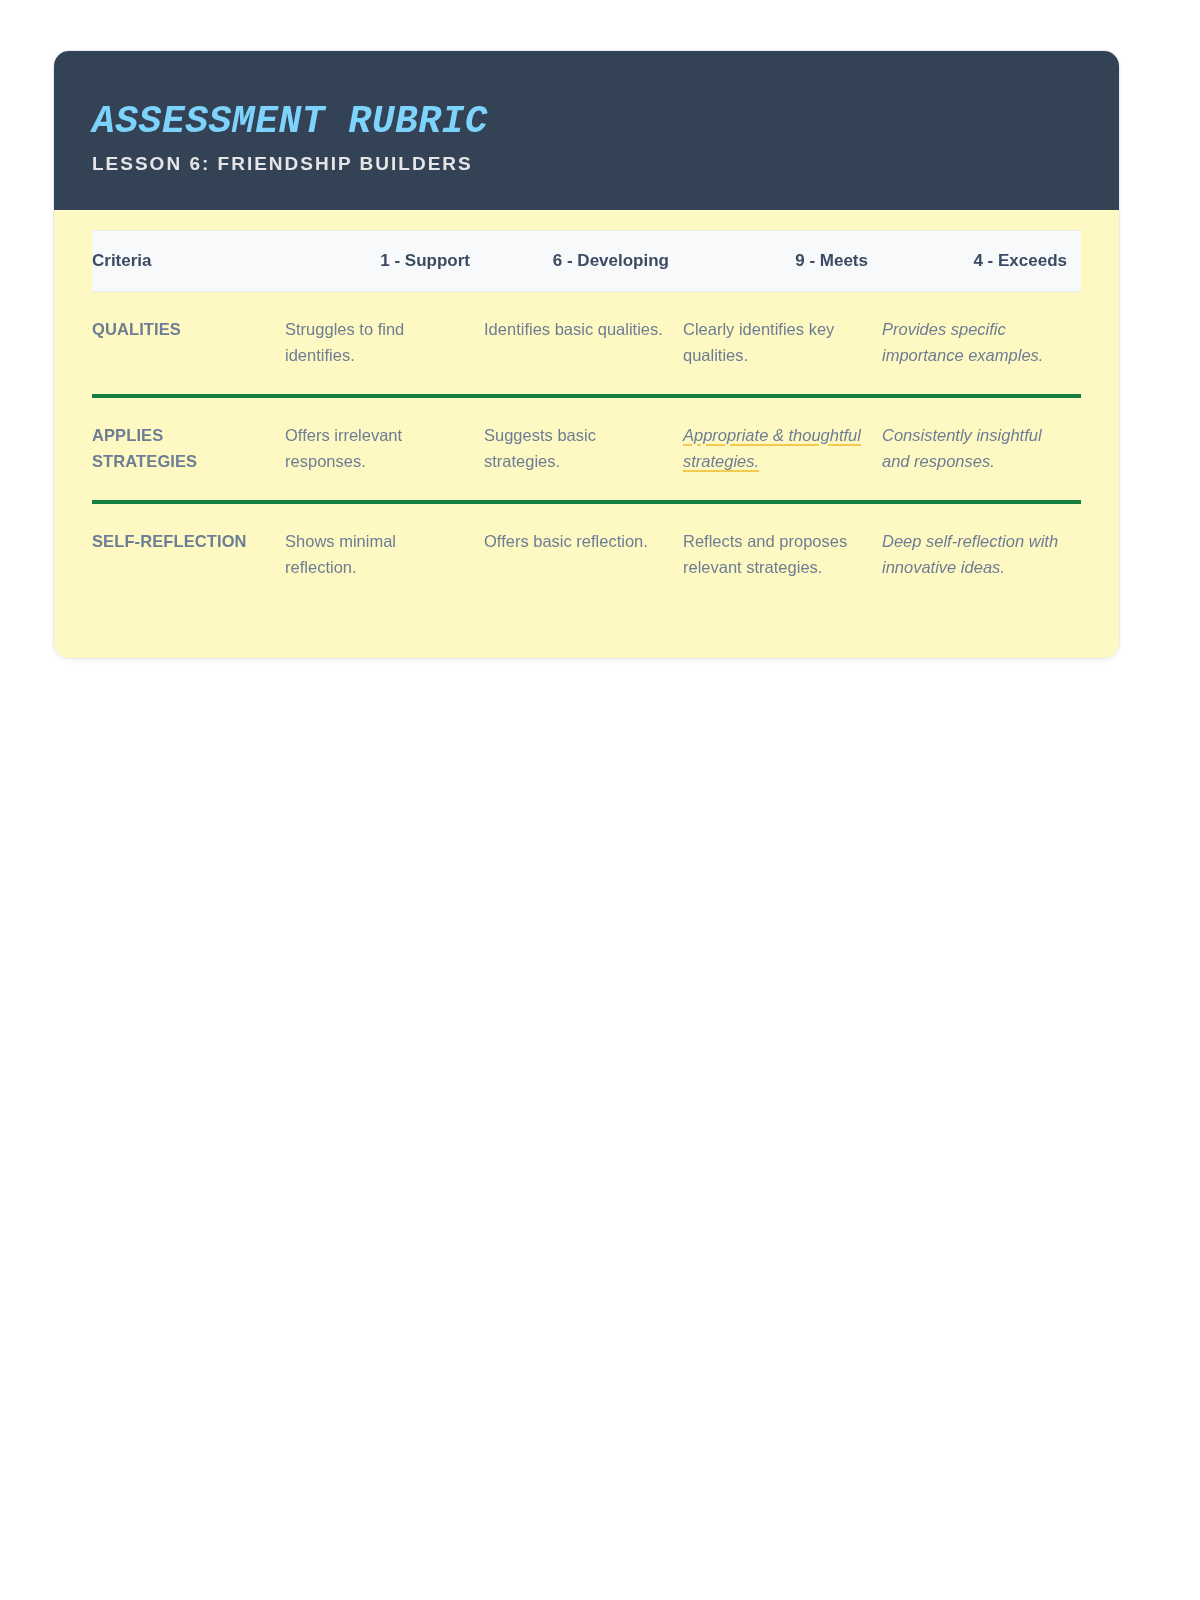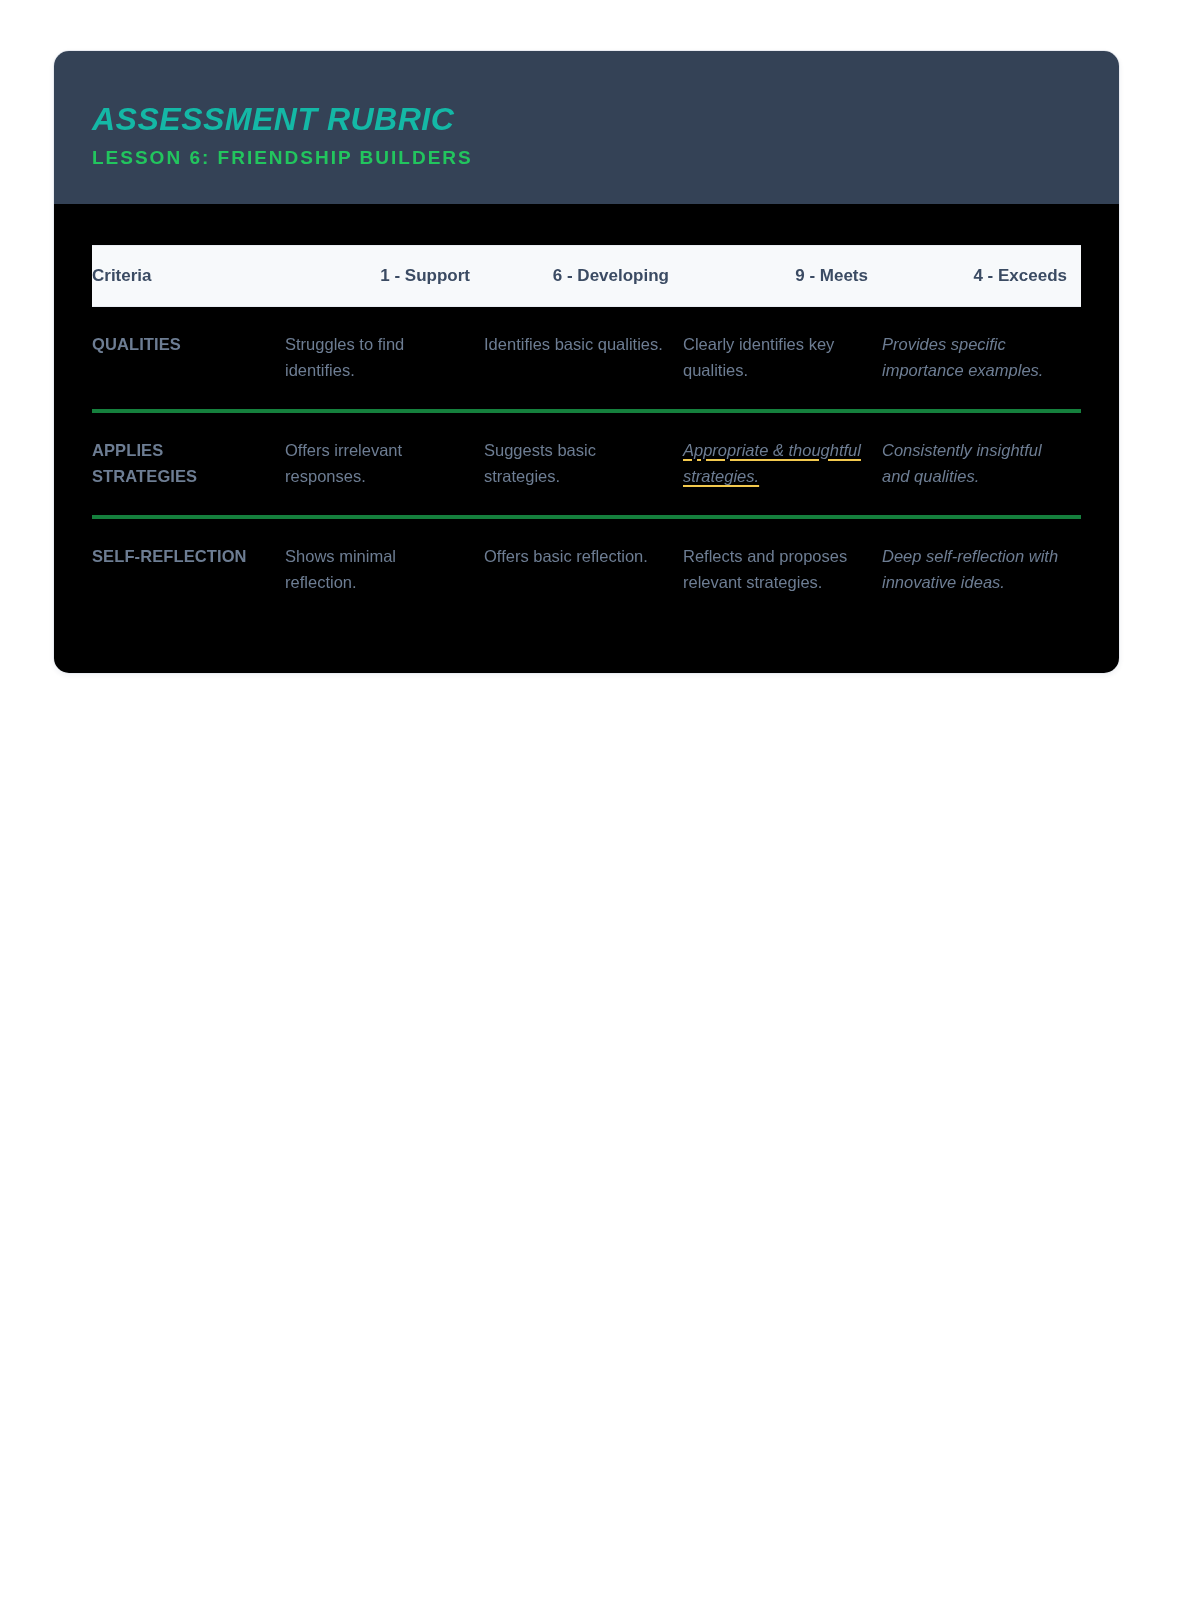--- a/index.html
+++ b/index.html
@@ -31,44 +31,44 @@
     overflow: hidden;
   }
 
   
   .card-header {
     background: #344256;
     padding: 52px 38px 34px 38px;
   }
 
   .card-title {
-    font-family: Liberation Sans, sans-serif;
+    font-family: Liberation Mono, monospace;
     font-style: italic;
     font-weight: 700;
-    font-size: 32px;
+    font-size: 38px;
     line-height: 1.0;
-    color: #14b8a6;
+    color: #7dd3fc;
     letter-spacing: 0.5px;
   }
 
   .card-subtitle {
     margin-top: 12px;
     font-family: "Liberation Sans", sans-serif;
     font-weight: 700;
     font-size: 19px;
     line-height: 1.2;
     letter-spacing: 2.0px;
-    color: #22c55e;
+    color: #e5e5e5;
     text-transform: uppercase;
   }
 
   
   .table-wrap {
-    background: #000000;
-    padding: 41px 38px 52px 38px;
+    background: #fef9c3;
+    padding: 20px 38px 52px 38px;
   }
 
   table.rubric {
     width: 100%;
     border-collapse: collapse;
     table-layout: fixed;
   }
 
   table.rubric thead th {
     background: #f7f9fb;
@@ -160,21 +160,21 @@
             <td>Identifies basic qualities.</td>
             <td>Clearly identifies key qualities.</td>
             <td class="cell-italic">Provides specific importance examples.</td>
           </tr>
 
           <tr>
             <td class="criteria-label">APPLIES STRATEGIES</td>
             <td>Offers irrelevant responses.</td>
             <td>Suggests basic strategies.</td>
             <td class="cell-italic"><span class="underline-gold">Appropriate &amp; thoughtful strategies.</span></td>
-            <td class="cell-italic">Consistently insightful and qualities.</td>
+            <td class="cell-italic">Consistently insightful and responses.</td>
           </tr>
 
           <tr>
             <td class="criteria-label">SELF-REFLECTION</td>
             <td>Shows minimal reflection.</td>
             <td>Offers basic reflection.</td>
             <td>Reflects and proposes relevant strategies.</td>
             <td class="cell-italic">Deep self-reflection with innovative ideas.</td>
           </tr>
 

